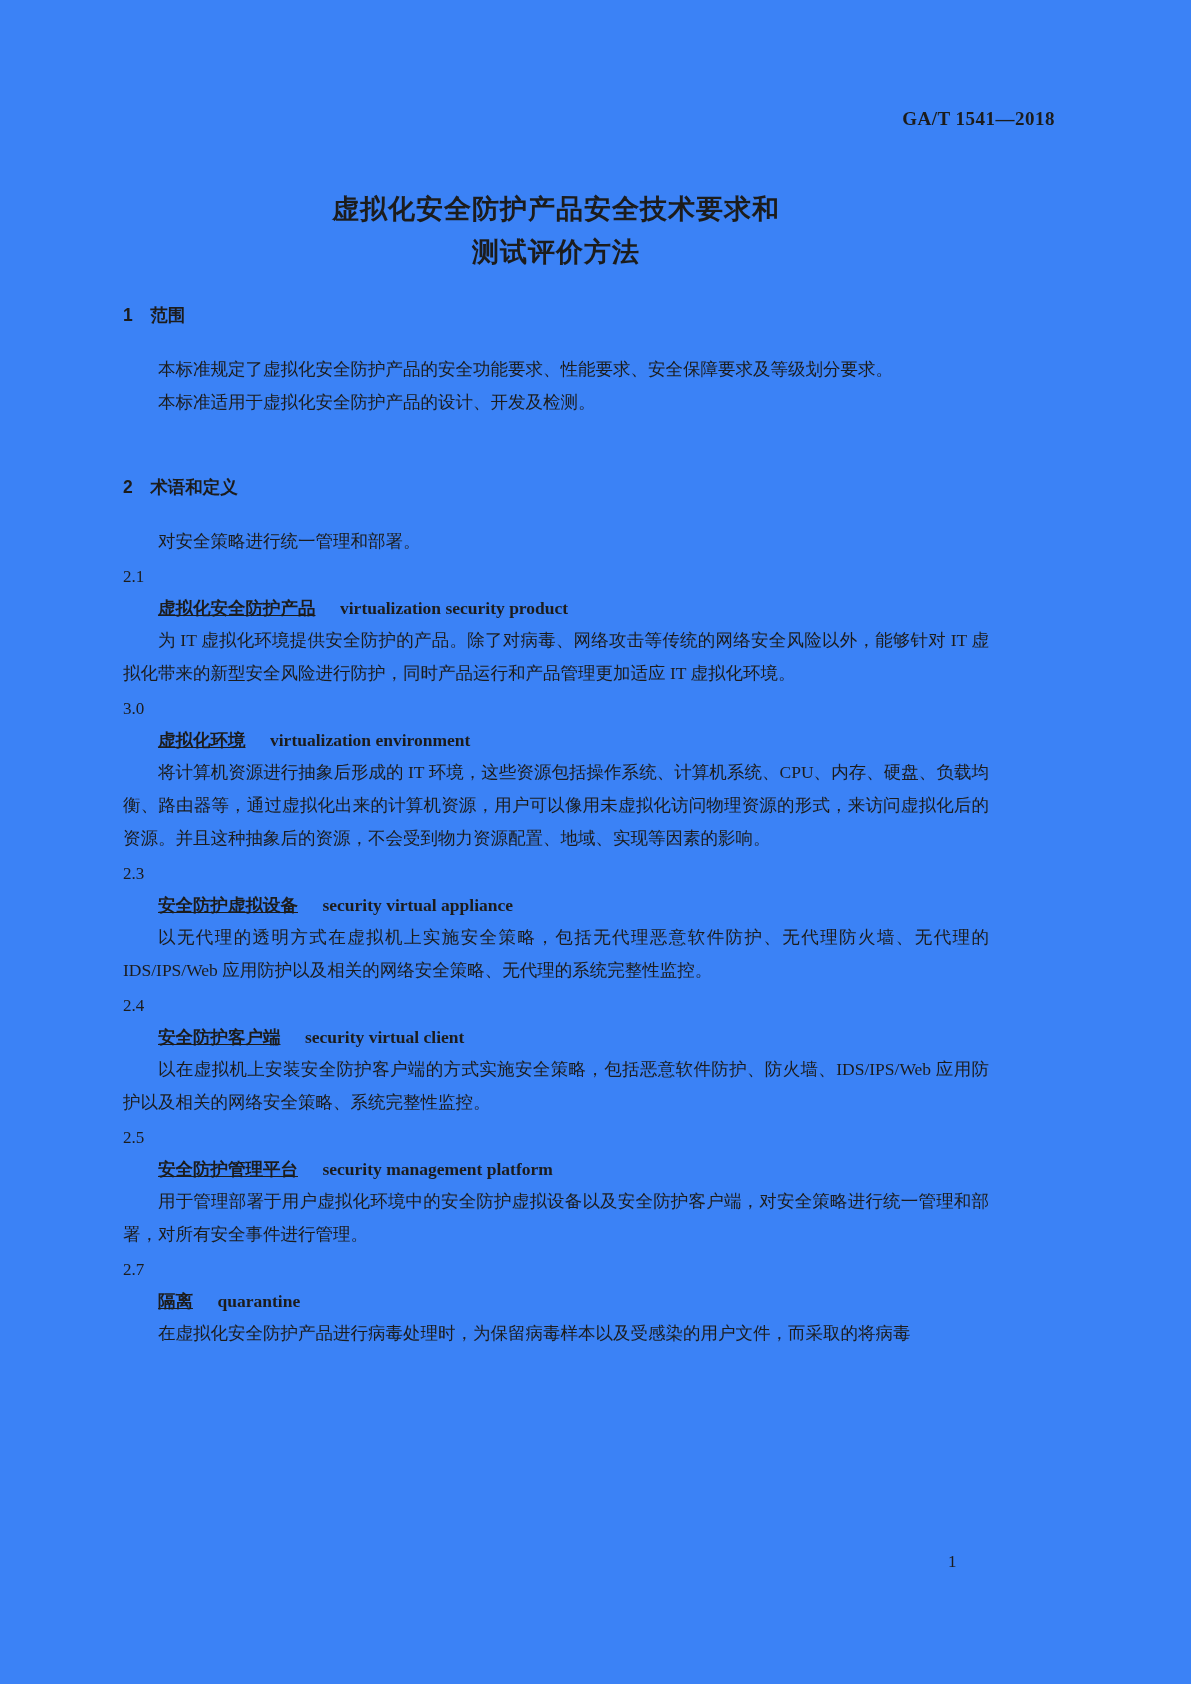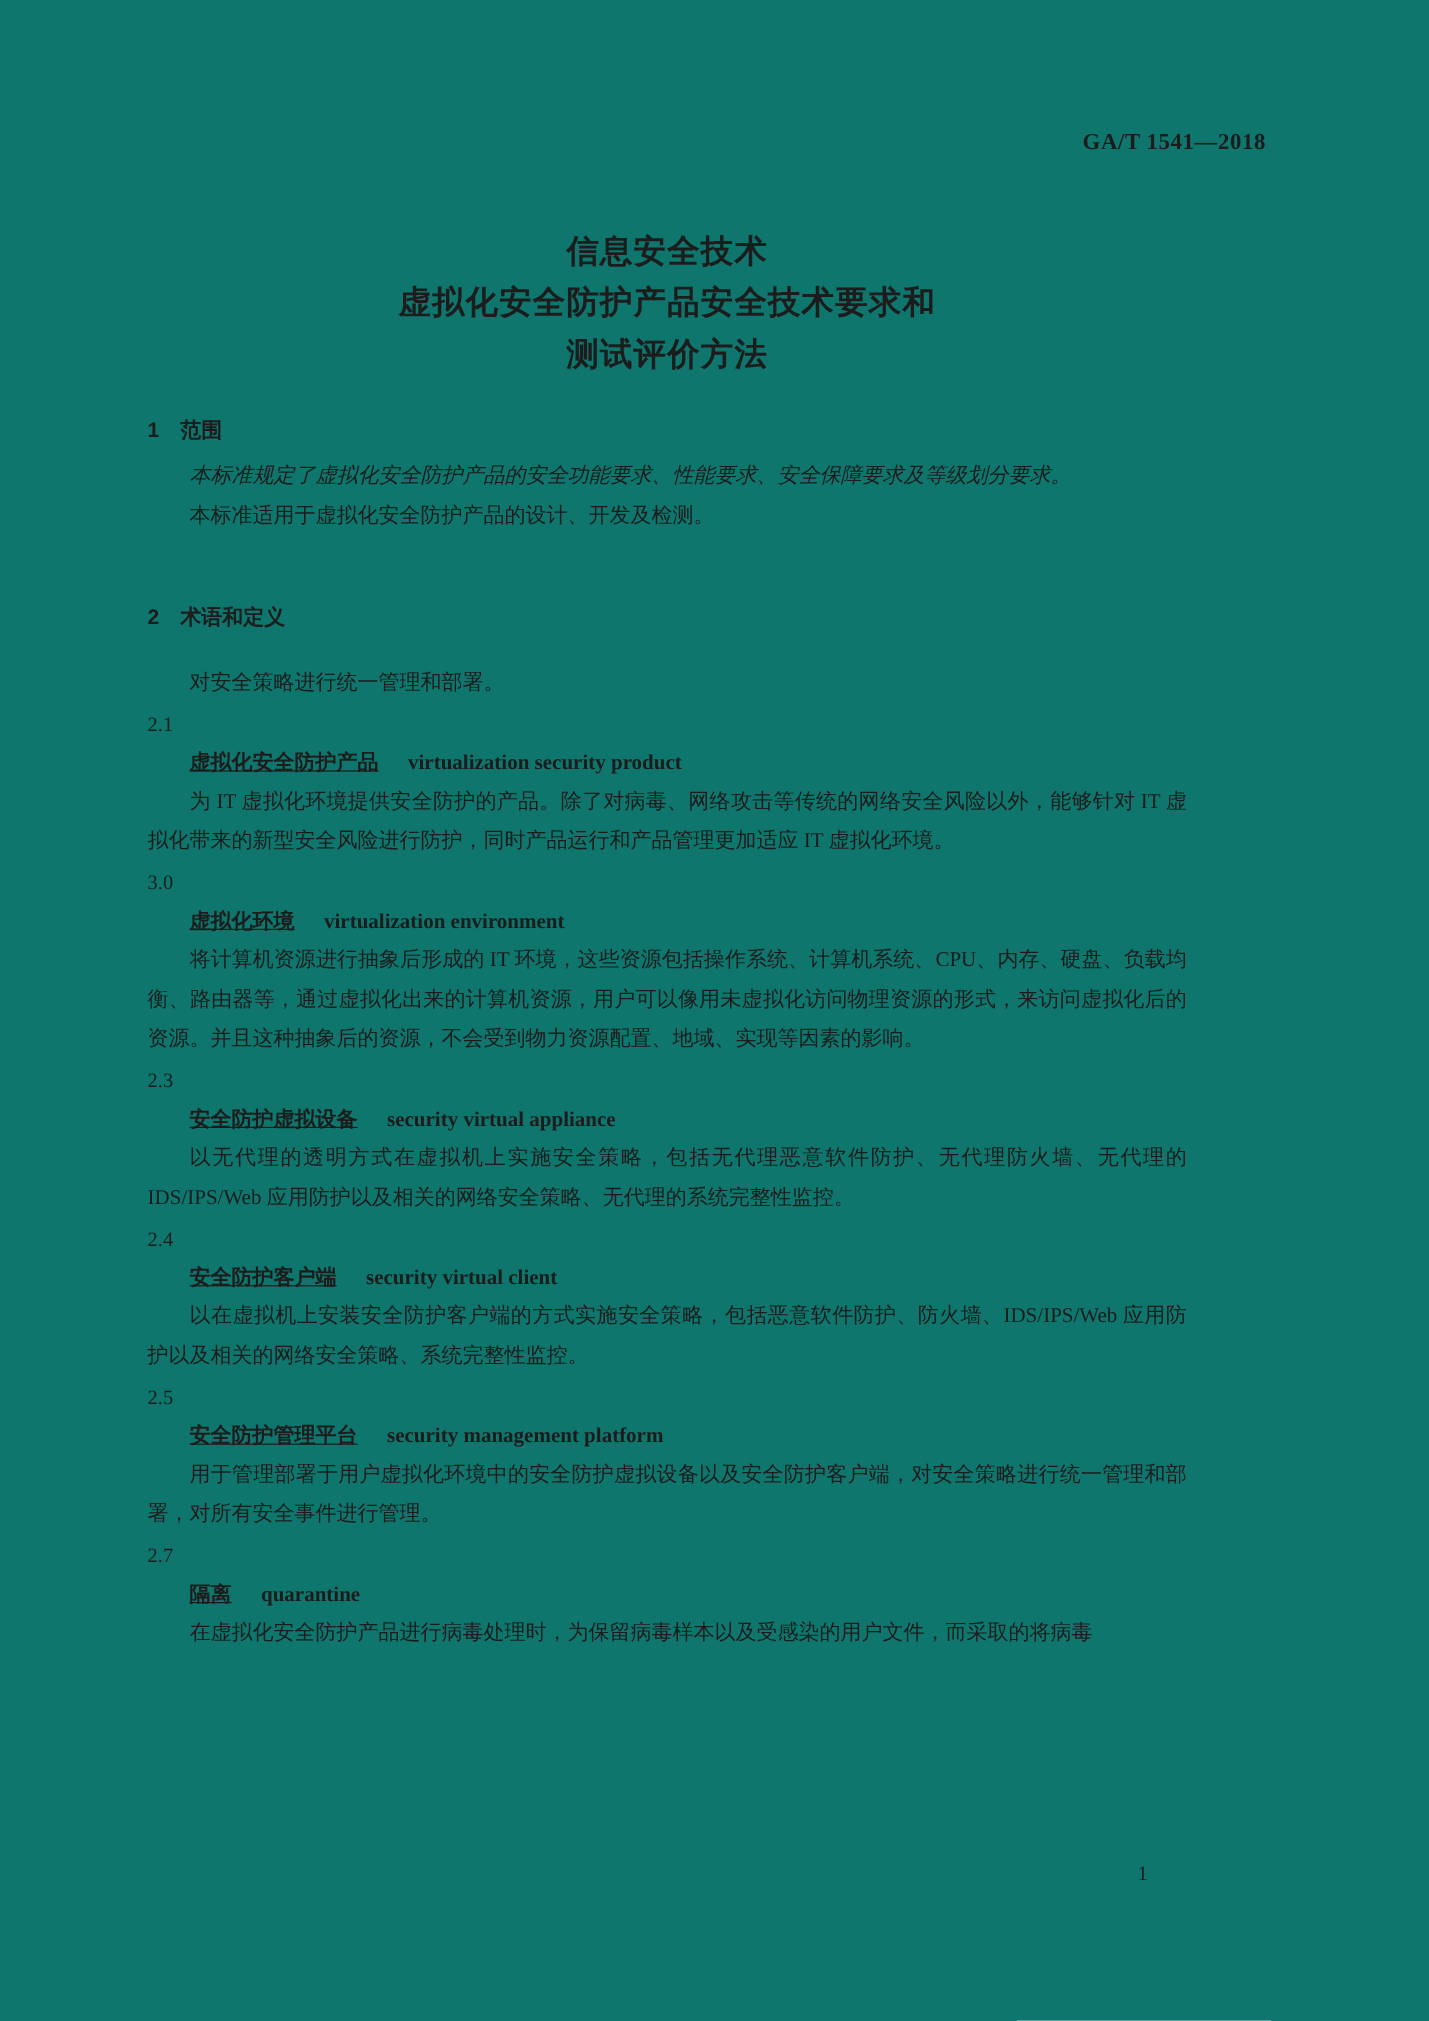--- a/index.html
+++ b/index.html
@@ -1,21 +1,21 @@
 <!DOCTYPE html>
 <html lang="zh"><head>
 <meta charset="utf-8">
 <style>
   html, body { margin: 0; padding: 0; background: #e8e8e8; }
   .page {
     position: relative;
     width: 1191px;
     height: 1684px;
     margin: 0 auto;
-    background: #0f766e;
+    background: #3b82f6;
     box-sizing: border-box;
     padding: 108px 202px 0 123px;
     font-family: "Liberation Serif", "DejaVu Serif", serif;
     color: #1c1c1c;
     overflow: hidden;
   }
   .doc-header {
     text-align: right;
     font-size: 19px;
     font-weight: bold;
@@ -40,21 +40,21 @@
     margin-bottom: 0;
   }
   .section-heading.second { margin-top: 56px; }
   .body-text {
     font-size: 17.5px;
     line-height: 33px;
     text-align: justify;
     margin: 0;
   }
   .indent { text-indent: 2em; }
-  .first-para { margin-top: 10px; font-style: italic; }
+  .first-para { margin-top: 26px; }
   .intro-para { margin-top: 26px; margin-bottom: 4px; }
   .term { margin-top: 4px; }
   .term-num {
     font-size: 17px;
     line-height: 30px;
     margin-top: 2px;
   }
   .term-title {
     font-size: 17.5px;
     line-height: 32px;
@@ -78,21 +78,20 @@
   }
 </style>
 </head>
 <body>
 
 <div class="page">
 
   <div class="doc-header">GA/T 1541—2018</div>
 
   <div class="doc-title">
-    <div>信息安全技术</div>
     <div>虚拟化安全防护产品安全技术要求和</div>
     <div>测试评价方法</div>
   </div>
 
   <div class="section-heading">1　范围</div>
   <p class="body-text indent first-para">本标准规定了虚拟化安全防护产品的安全功能要求、性能要求、安全保障要求及等级划分要求。</p>
   <p class="body-text indent">本标准适用于虚拟化安全防护产品的设计、开发及检测。</p>
 
   <div class="section-heading second">2　术语和定义</div>
   <p class="body-text indent intro-para">对安全策略进行统一管理和部署。</p>

